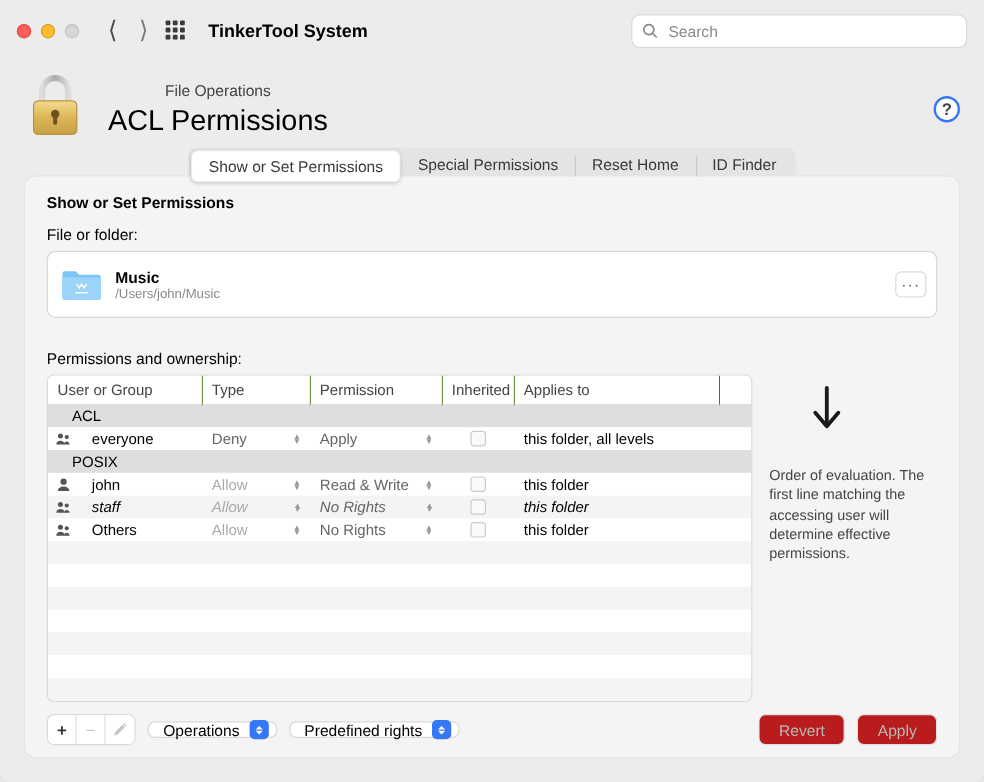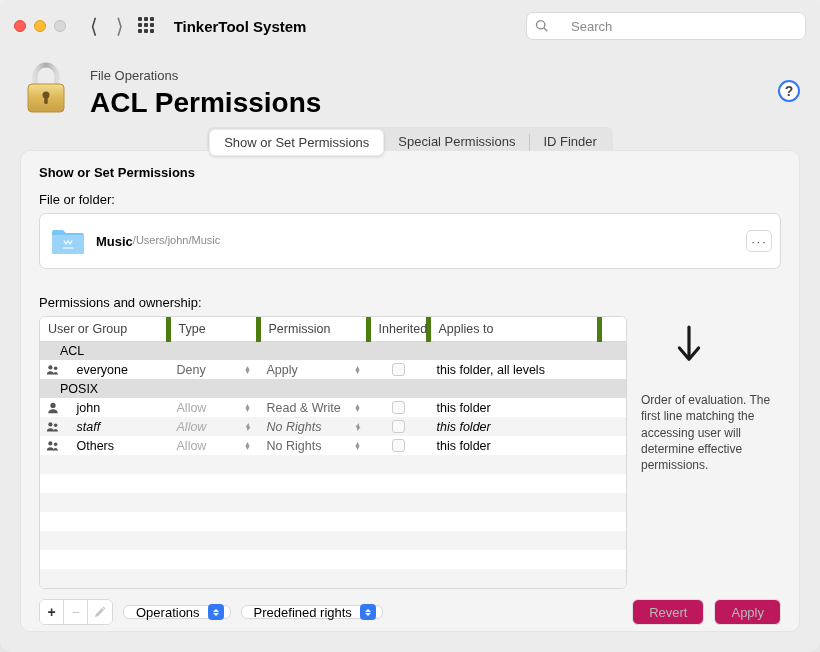--- a/index.html
+++ b/index.html
@@ -22,53 +22,53 @@
   .tl-close{background:#ff5f57;border:1px solid #e1483f;}
   .tl-min{background:#febc2e;border:1px solid #d89e22;}
   .tl-max{background:#d7d7d7;border:1px solid #c1c1c1;}
   .navarrows{display:flex;gap:18px;margin-left:10px;color:#7a7a7a;}
   .navarrows .arrow{font-size:20px;line-height:1;cursor:default;}
   .navarrows .arrow.enabled{color:#4a4a4a;}
   .grid-icon{width:18px;height:18px;display:grid;grid-template-columns:repeat(3,4px);grid-template-rows:repeat(3,4px);gap:2px;}
   .grid-icon i{background:#3a3a3a;border-radius:1px;}
   .title{font-weight:600;font-size:15px;margin-left:4px;}
   .spacer{flex:1;}
-  .search{display:flex;align-items:center;width:280px;height:28px;background:#fff;border:1px solid var(--border);border-radius:7px;padding:0 8px;gap:20px;}
+  .search{display:flex;align-items:center;width:280px;height:28px;background:#fff;border:1px solid var(--border);border-radius:7px;padding:0 8px;gap:6px;}
   .search svg{width:14px;height:14px;fill:#8a8a8a;}
   .search input{border:none;outline:none;flex:1;font-size:13px;background:transparent;color:var(--text);}
   .search input::placeholder{color:#8a8a8a;}
   
-  .header{display:flex;align-items:flex-start;padding:10px 20px 0 20px;gap:18px;position:relative;}
+  .header{display:flex;align-items:flex-start;padding:10px 20px 0 20px;gap:18px;position:relative;text-align:center;}
   .header-icon{width:52px;height:52px;display:flex;align-items:center;justify-content:center;}
   .header-text{display:flex;flex-direction:column;gap:4px;margin-top:6px;}
   .category{font-size:13px;color:#444;}
-  .page-title{font-size:28px;font-weight:700;}
+  .page-title{font-size:24px;font-weight:400;}
   .help{position:absolute;right:20px;top:28px;width:22px;height:22px;border:2.5px solid var(--accent);border-radius:50%;display:flex;align-items:center;justify-content:center;font-weight:700;color:#444;font-size:14px;background:#fff;}
   
   .tabs-wrap{display:flex;justify-content:center;margin-top:8px;}
   .tabs{display:flex;background:#e4e4e4;border-radius:7px;padding:2px;gap:0;}
   .tab{padding:5px 14px;font-size:13px;color:#3a3a3a;border-radius:6px;cursor:default;position:relative;}
   .tab.active{background:#fff;box-shadow:0 1px 3px rgba(0,0,0,0.15);font-weight:400;border:0.5px solid rgba(0,0,0,0.08);}
   .tab:not(.active)+.tab:not(.active)::before{content:"";position:absolute;left:0;top:5px;bottom:5px;width:1px;background:#c7c7c7;}
   
   .panel{flex:1;margin:0 20px 20px 20px;background:var(--panel-grey);border-radius:10px;padding:14px 18px 14px 18px;display:flex;flex-direction:column;overflow:hidden;border:1px solid #e4e4e4;} 
   .merge-gap{margin-top:-8px;}
   .section-title{font-size:13px;font-weight:700;margin-bottom:12px;}
   .field-label{font-size:13px;margin-bottom:6px;}
   .filebox{background:#fff;border:1px solid var(--border);border-radius:7px;min-height:56px;display:flex;align-items:center;padding:8px 10px;gap:10px;position:relative;}
   .folder-icon{width:36px;height:30px;}
-  .file-meta{display:flex;flex-direction:row;}
+  .file-meta{display:flex;flex-direction:column;}
   .file-name{font-size:13px;font-weight:700;}
   .file-path{font-size:11px;color:var(--text-muted);}
   .file-more{position:absolute;right:8px;top:50%;transform:translateY(-50%);width:26px;height:22px;border:1px solid var(--border);border-radius:5px;background:#fff;display:flex;align-items:center;justify-content:center;font-size:13px;letter-spacing:1px;color:#555;}
   .perm-label{font-size:13px;margin:26px 0 6px 0;}
   .table-area{display:flex;gap:14px;}
   .table-wrap{flex:1;border:1px solid var(--border);border-radius:6px;overflow:hidden;background:#fff;}
   table{width:100%;border-collapse:collapse;font-size:12.5px;table-layout:fixed;}
-  th{background:#fff;border-bottom:1px solid var(--border);border-right:5px solid #4d7c0f;text-align:left;padding:4px 8px;font-weight:400;color:#444;position:relative;height:24px;}
+  th{background:#fff;border-bottom:1px solid var(--border);border-right:1px solid #4d7c0f;text-align:left;padding:4px 8px;font-weight:400;color:#444;position:relative;height:24px;}
   th:last-child{border-right:none;}
   td{padding:2px 8px;height:19px;border-right:1px solid transparent;vertical-align:middle;}
   tr.group td{background:var(--section-header);font-weight:400;padding-left:20px;}
   tr.data-row td:first-child{padding-left:6px;}
   .uicon{display:inline-block;width:14px;vertical-align:middle;margin-right:4px;}
   .sel{display:flex;align-items:center;justify-content:space-between;color:#666;}
   .sel.muted{color:#aaa;}
   .chk{width:13px;height:13px;border:1px solid #ccc;border-radius:3px;background:#fafafa;margin:0 auto;display:block;}
   tr.empty td{height:19px;}
   tr.alt td{background:#f4f4f4;font-style:italic;}
@@ -78,21 +78,21 @@
   .controls{display:flex;align-items:center;margin-top:10px;gap:10px;}
   .btn-group{display:flex;border:1px solid var(--border);border-radius:6px;overflow:hidden;background:#fff;}
   .btn-group button{width:24px;height:24px;border:none;background:#fff;border-right:1px solid var(--border);display:flex;align-items:center;justify-content:center;font-size:14px;color:#666;}
   .btn-group button:last-child{border-right:none;}
   .btn-group button:first-child{color:#333;font-weight:600;}
   .btn-group button.disabled{color:#c4c4c4;}
   .dropdown-btn{height:14px;border:1px solid var(--border);background:#fff;border-radius:6px;padding:0 6px 0 12px;font-size:13px;display:flex;align-items:center;gap:8px;}
   .dropdown-btn .dd-caret{width:16px;height:16px;background:var(--accent);border-radius:4px;display:flex;flex-direction:column;align-items:center;justify-content:center;gap:0px;}
   .dropdown-btn .dd-caret::before{content:"";border-left:3px solid transparent;border-right:3px solid transparent;border-bottom:3.5px solid #fff;margin-bottom:1px;}
   .dropdown-btn .dd-caret::after{content:"";border-left:3px solid transparent;border-right:3px solid transparent;border-top:3.5px solid #fff;}
-  .flat-btn{height:26px;border:1px solid #e0e0e0;background:#be185d;border-radius:6px;padding:0 16px;font-size:13px;color:#b8b8b8;}
+  .flat-btn{height:26px;border:1px solid #e0e0e0;background:#b91c1c;border-radius:6px;padding:0 16px;font-size:13px;color:#b8b8b8;}
   .col-icon{width:28px;}
   .col-user{width:100px;}
   .col-type{width:90px;}
   .col-perm{width:110px;}
   .col-inh{width:60px;text-align:center;}
   .col-apply{}
   .updown{display:inline-flex;flex-direction:column;line-height:0.5;font-size:8px;color:#999;vertical-align:middle;}
 </style>
 </head>
 <body>
@@ -155,20 +155,21 @@
       <div class="category">File Operations</div>
       <div class="page-title">ACL Permissions</div>
     </div>
     <div class="help">?</div>
   </div>
 
   <div class="tabs-wrap">
     <div class="tabs">
       <div class="tab active">Show or Set Permissions</div>
       <div class="tab">Special Permissions</div>
+      <div class="tab">Reset Home</div>
       <div class="tab">ID Finder</div>
     </div>
   </div>
 
   <div class="panel merge-gap">
     <div class="section-title">Show or Set Permissions</div>
     <div class="field-label">File or folder:</div>
 
     <div class="filebox">
       <svg class="folder-icon" viewBox="0 0 36 30">

